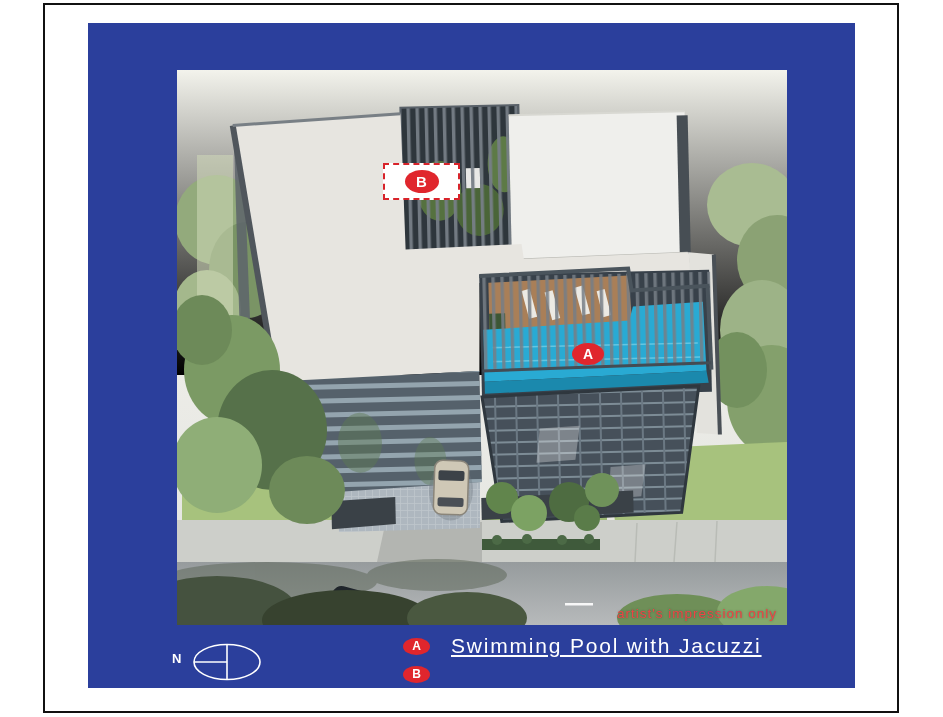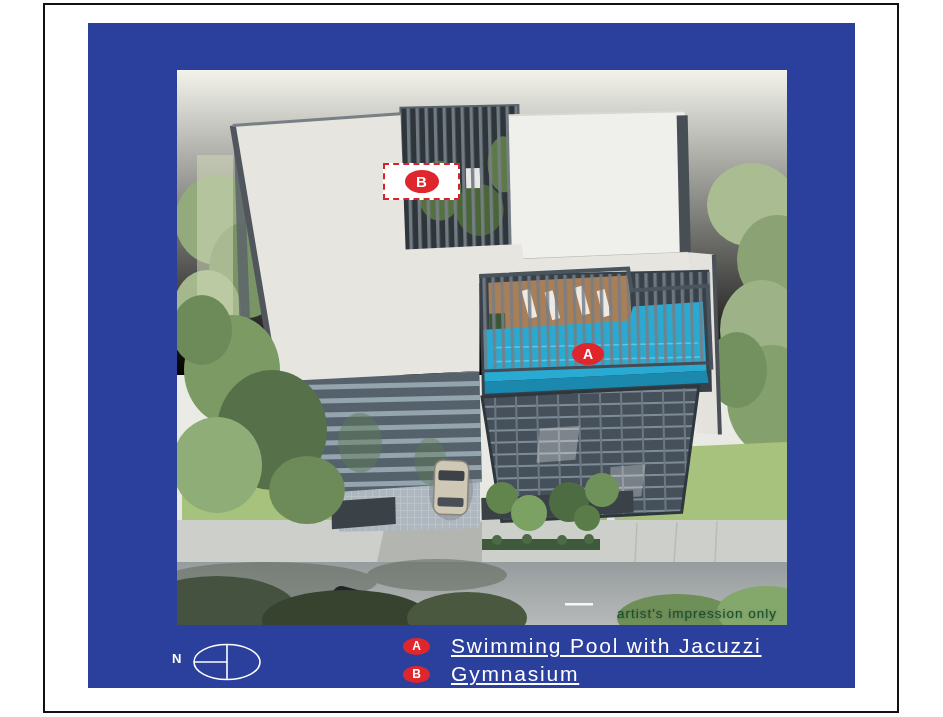--- a/index.html
+++ b/index.html
@@ -16,21 +16,21 @@
   
   #marker-b-box{left:206px;top:93px;width:77px;height:37px;background:#ffffff;
                 border:2px dashed #d8232a;box-sizing:border-box;display:flex;
                 align-items:center;justify-content:center;}
   .red-ellipse{width:34px;height:23px;border-radius:50%;background:#e0262d;color:#fff;
                display:flex;align-items:center;justify-content:center;
                font-size:15px;font-weight:bold;line-height:1;}
   #marker-a{left:395px;top:273px;width:32px;height:22px;border-radius:50%;background:#e0262d;
             color:#fff;display:flex;align-items:center;justify-content:center;
             font-size:14px;font-weight:bold;}
-  #watermark{right:10px;bottom:4px;color:#14532d;font-size:13.5px;letter-spacing:1px;
+  #watermark{right:10px;bottom:4px;color:#ef4444;font-size:13.5px;letter-spacing:1px;
              text-shadow:0 0 2px rgba(60,60,60,.6);}
   
   #compass-svg{left:190px;top:642px;}
   #compass-n{left:172px;top:651px;color:#fff;font-size:13px;font-weight:bold;}
   
   #legend{left:403px;top:635px;display:flex;flex-direction:column;gap:6px;}
   .legend-row{display:flex;align-items:center;height:22px;}
   .legend-badge{width:27px;height:17px;border-radius:50%;background:#e0262d;color:#fff;
                 display:flex;align-items:center;justify-content:center;
                 font-size:12px;font-weight:bold;flex:0 0 auto;}
@@ -256,17 +256,16 @@
     <div class="legend-row">
       <div class="legend-badge">
         <span>A</span>
       </div>
       <span class="legend-label">Swimming Pool with Jacuzzi</span>
     </div>
     <div class="legend-row">
       <div class="legend-badge">
         <span>B</span>
       </div>
-      <span class="legend-label">Gymnasium</span>
     </div>
   </div>
 
 </div>
 
 </body></html>

